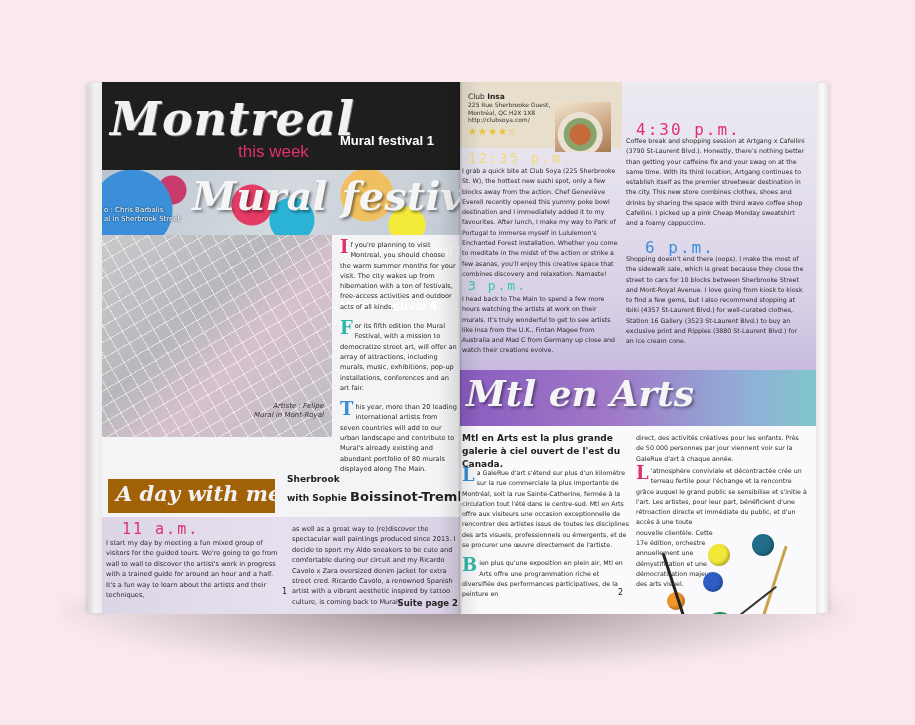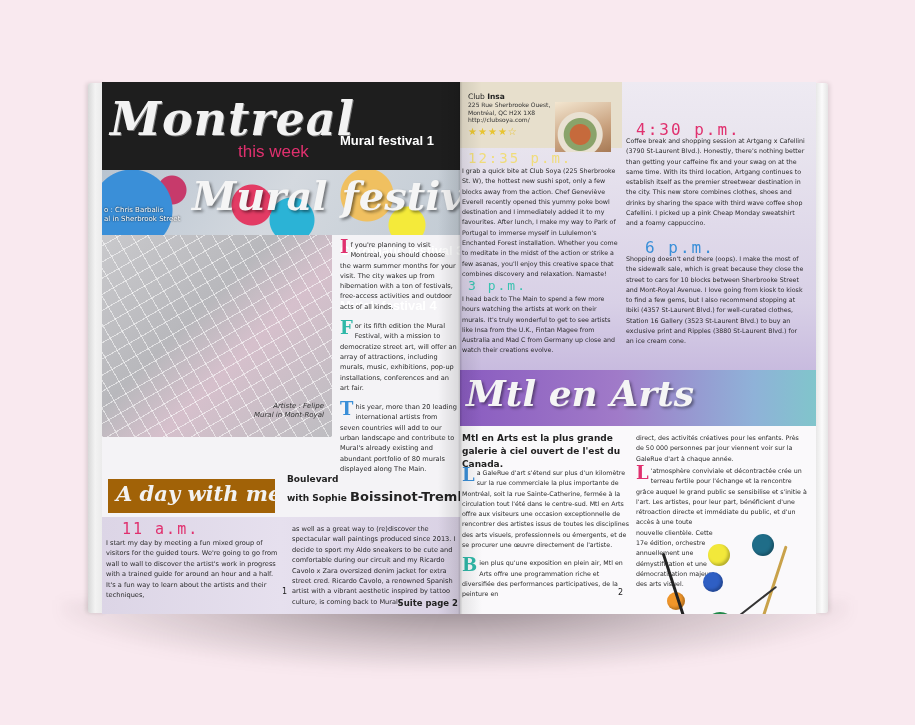--- a/index.html
+++ b/index.html
@@ -211,21 +211,21 @@
     <div class="intro-col">
       <p><span class="dropcap" style="color:#e0306e">I</span><span>f you're planning to visit Montreal, you should choose the warm summer months for your visit. The city wakes up from hibernation with a ton of festivals, free-access activities and outdoor acts of all kinds.</span></p>
       <p><span class="dropcap" style="color:#2fb8a8">F</span><span>or its fifth edition the Mural Festival, with a mission to democratize street art, will offer an array of attractions, including murals, music, exhibitions, pop-up installations, conferences and an art fair.</span></p>
       <p><span class="dropcap" style="color:#3a8fd8">T</span><span>his year, more than 20 leading international artists from seven countries will add to our urban landscape and contribute to Mural's already existing and abundant portfolio of 80 murals displayed along The Main.</span></p>
     </div>
 
     <div class="bottom-lav"></div>
     <div class="day-banner">
       <span>A day with me</span>
     </div>
-    <div class="interview-label">Boulevard</div>
+    <div class="interview-label">Sherbrook</div>
     <div class="interview-with"><span>with Sophie</span> <b>Boissinot-Tremblay</b></div>
 
     <div class="time-11">11 a.m.</div>
     <div class="col-11">I start my day by meeting a fun mixed group of visitors for the guided tours. We're going to go from wall to wall to discover the artist's work in progress with a trained guide for around an hour and a half. It's a fun way to learn about the artists and their techniques,</div>
     <div class="col-11b">as well as a great way to (re)discover the spectacular wall paintings produced since 2013. I decide to sport my Aldo sneakers to be cute and comfortable during our circuit and my Ricardo Cavolo x Zara oversized denim jacket for extra street cred. Ricardo Cavolo, a renowned Spanish artist with a vibrant aesthetic inspired by tattoo culture, is coming back to Mural!</div>
     <div class="page-num-1">1</div>
     <div class="suite">Suite page 2</div>
   </div>
 
   <div class="page-right">

